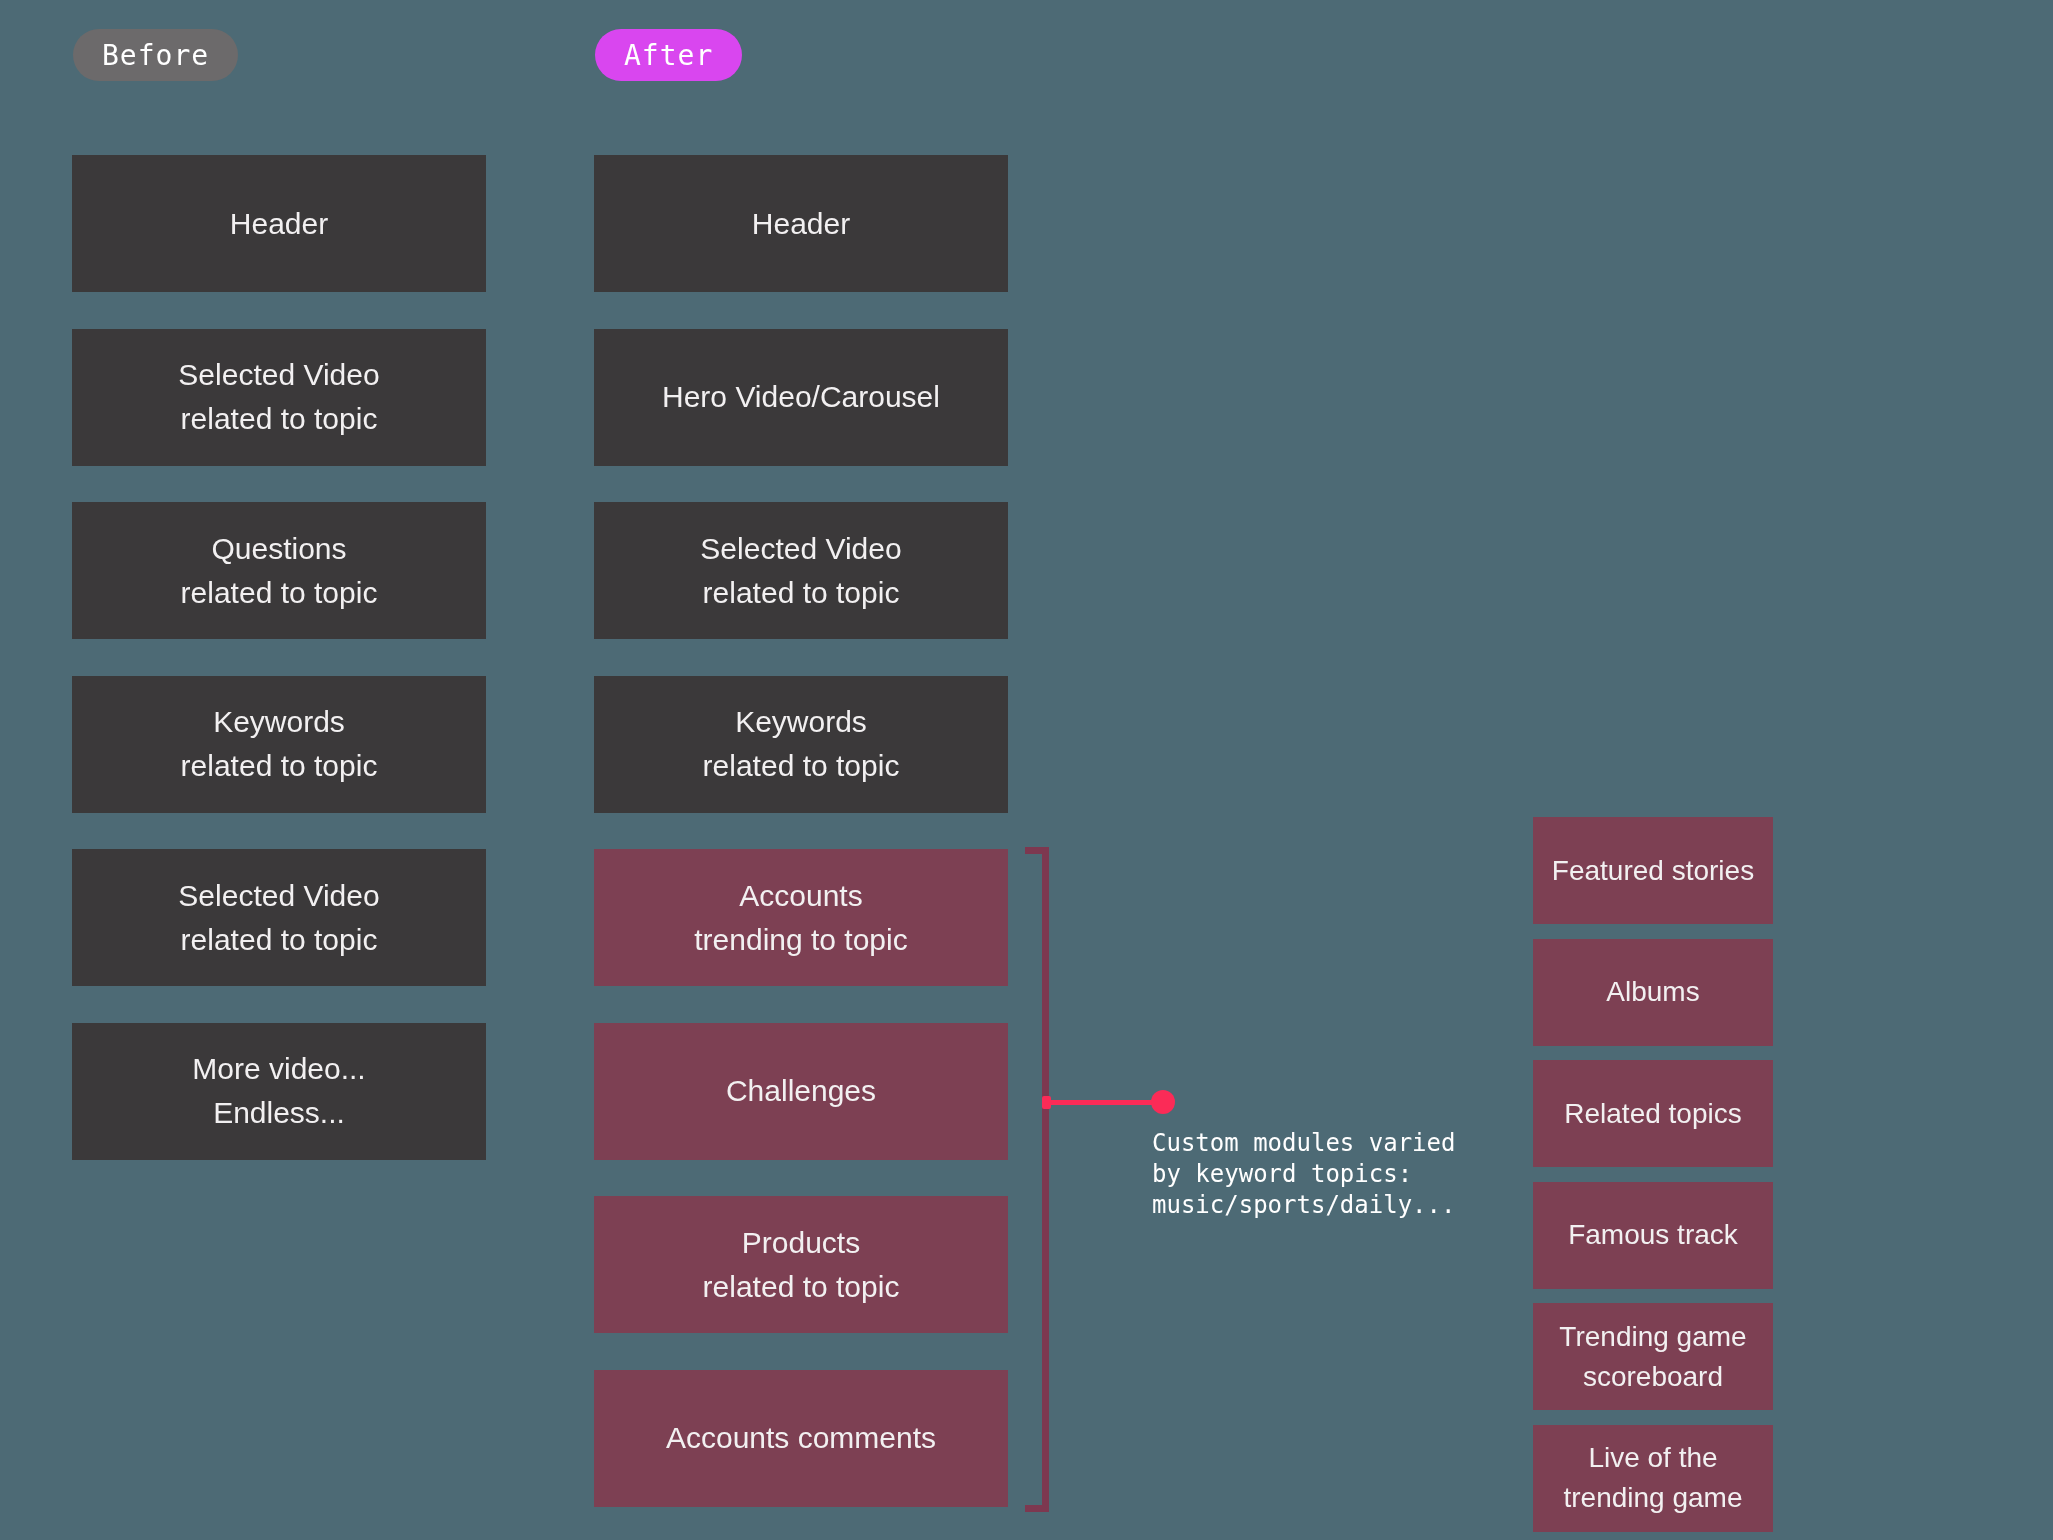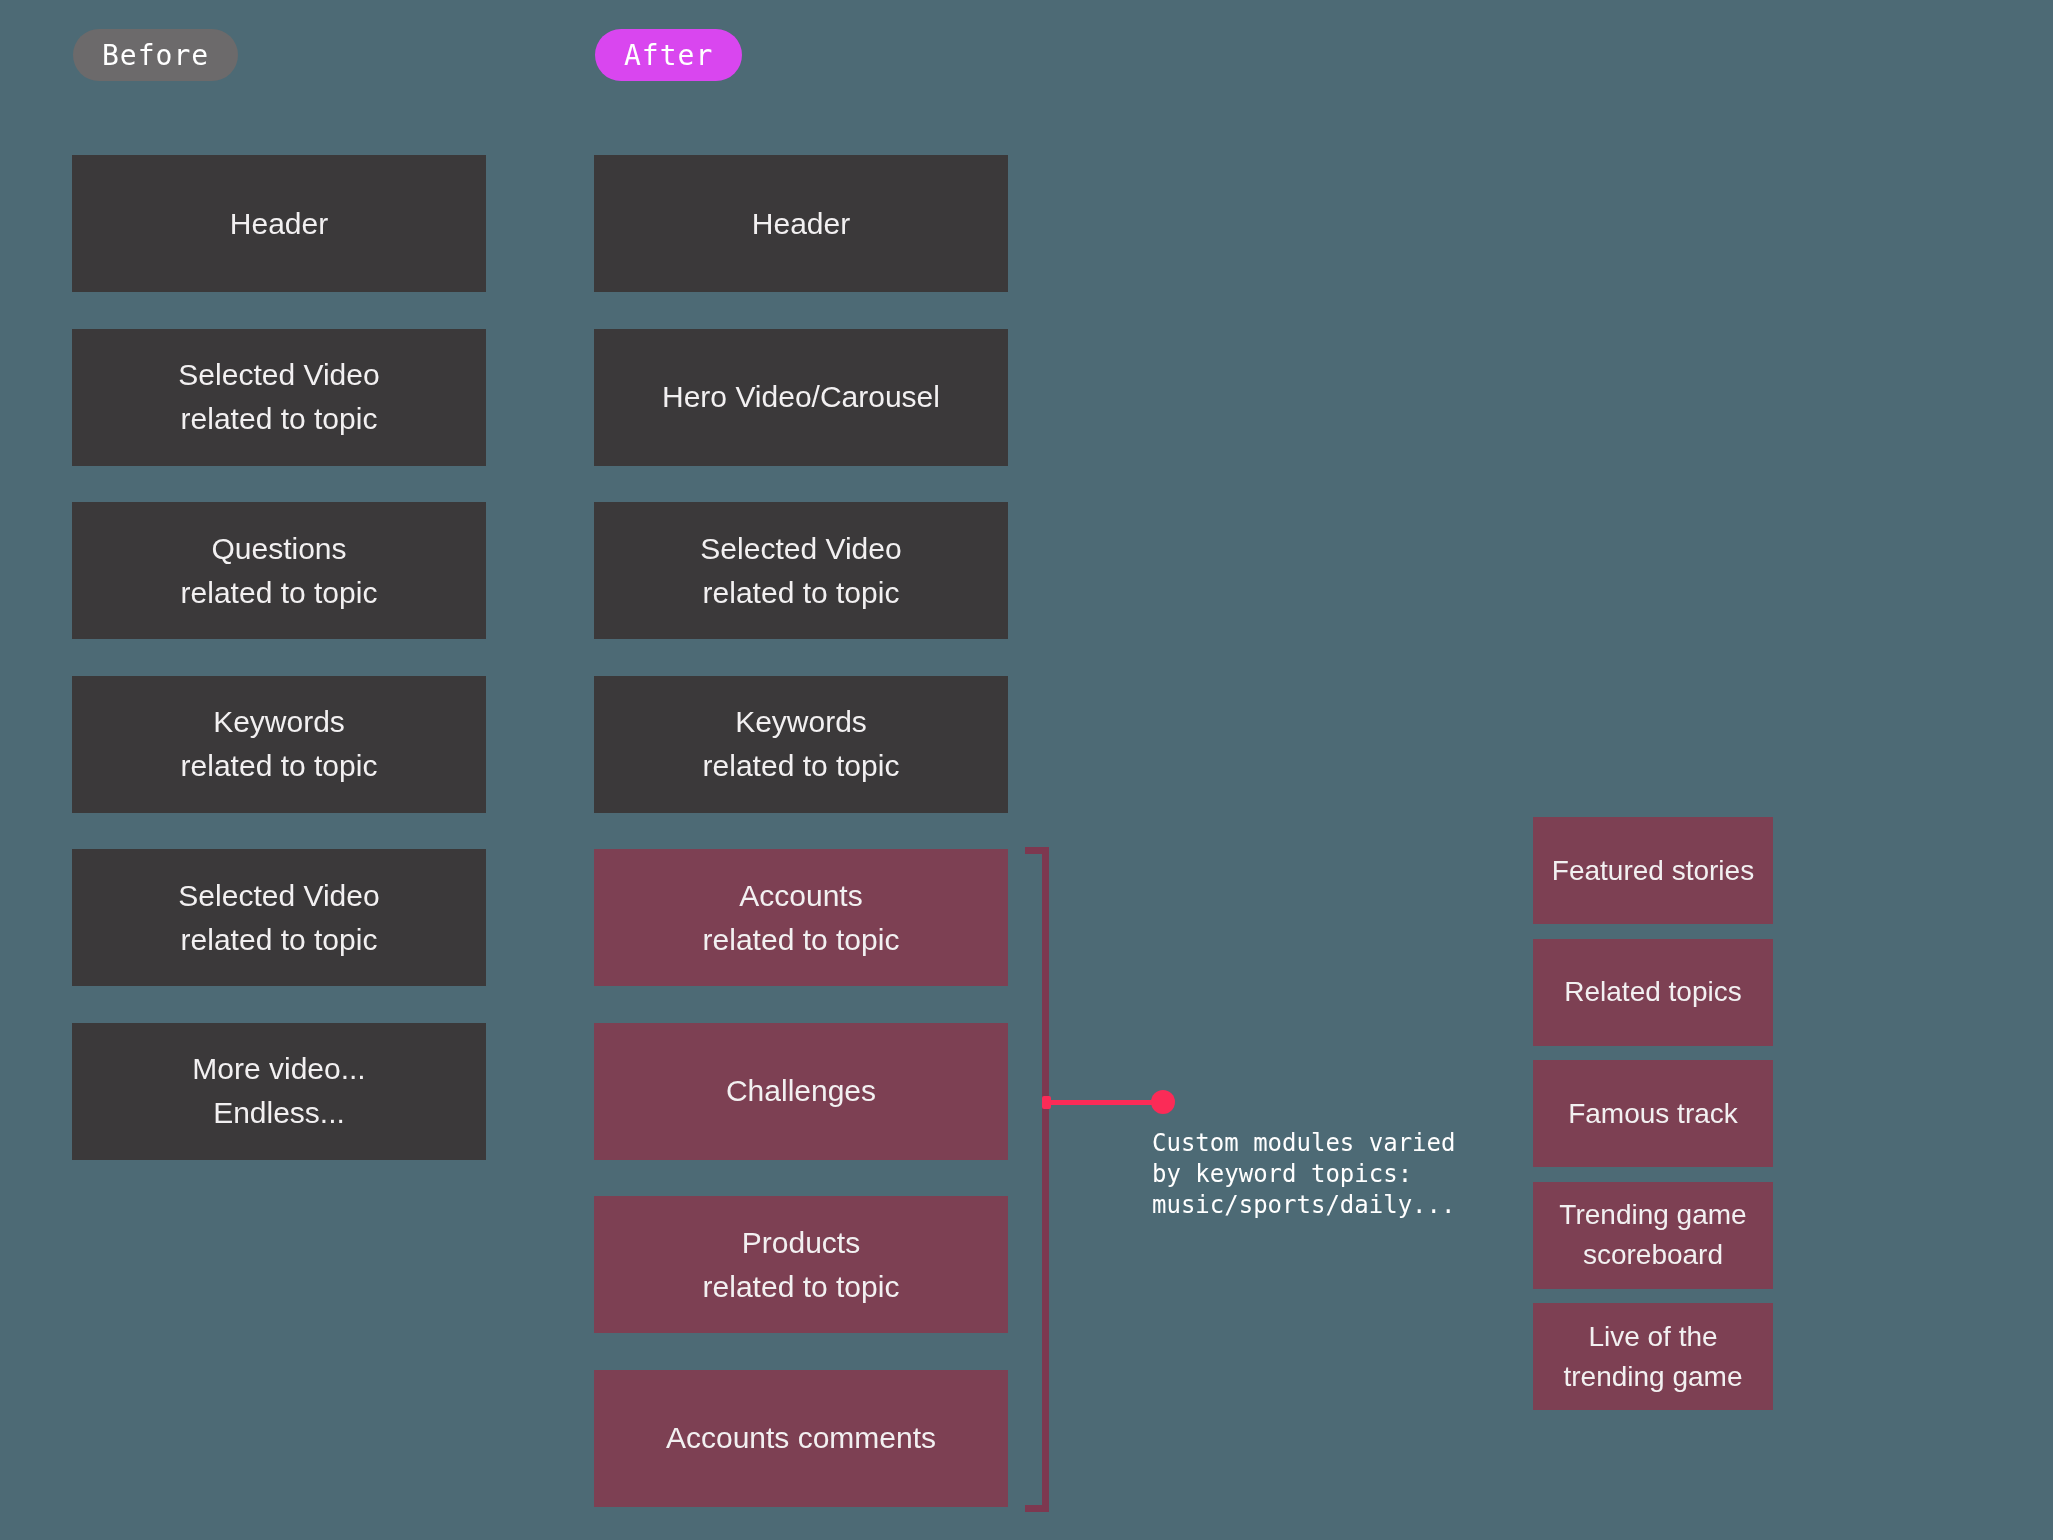--- a/index.html
+++ b/index.html
@@ -165,21 +165,21 @@
     <div class="box dark">
       <span>Selected Video
 related to topic</span>
     </div>
     <div class="box dark">
       <span>Keywords
 related to topic</span>
     </div>
     <div class="box maroon">
       <span>Accounts
-related to topic</span>
+trending to topic</span>
     </div>
     <div class="box maroon">
       <span>Challenges</span>
     </div>
     <div class="box maroon">
       <span>Products
 related to topic</span>
     </div>
     <div class="box maroon">
       <span>Accounts comments</span>
@@ -194,20 +194,23 @@
 
   <div class="annotation">Custom modules varied
 by keyword topics:
 music/sports/daily...</div>
 
   <div class="col col-right">
     <div class="box maroon">
       <span>Featured stories</span>
     </div>
     <div class="box maroon">
+      <span>Albums</span>
+    </div>
+    <div class="box maroon">
       <span>Related topics</span>
     </div>
     <div class="box maroon">
       <span>Famous track</span>
     </div>
     <div class="box maroon">
       <span>Trending game
 scoreboard</span>
     </div>
     <div class="box maroon">

